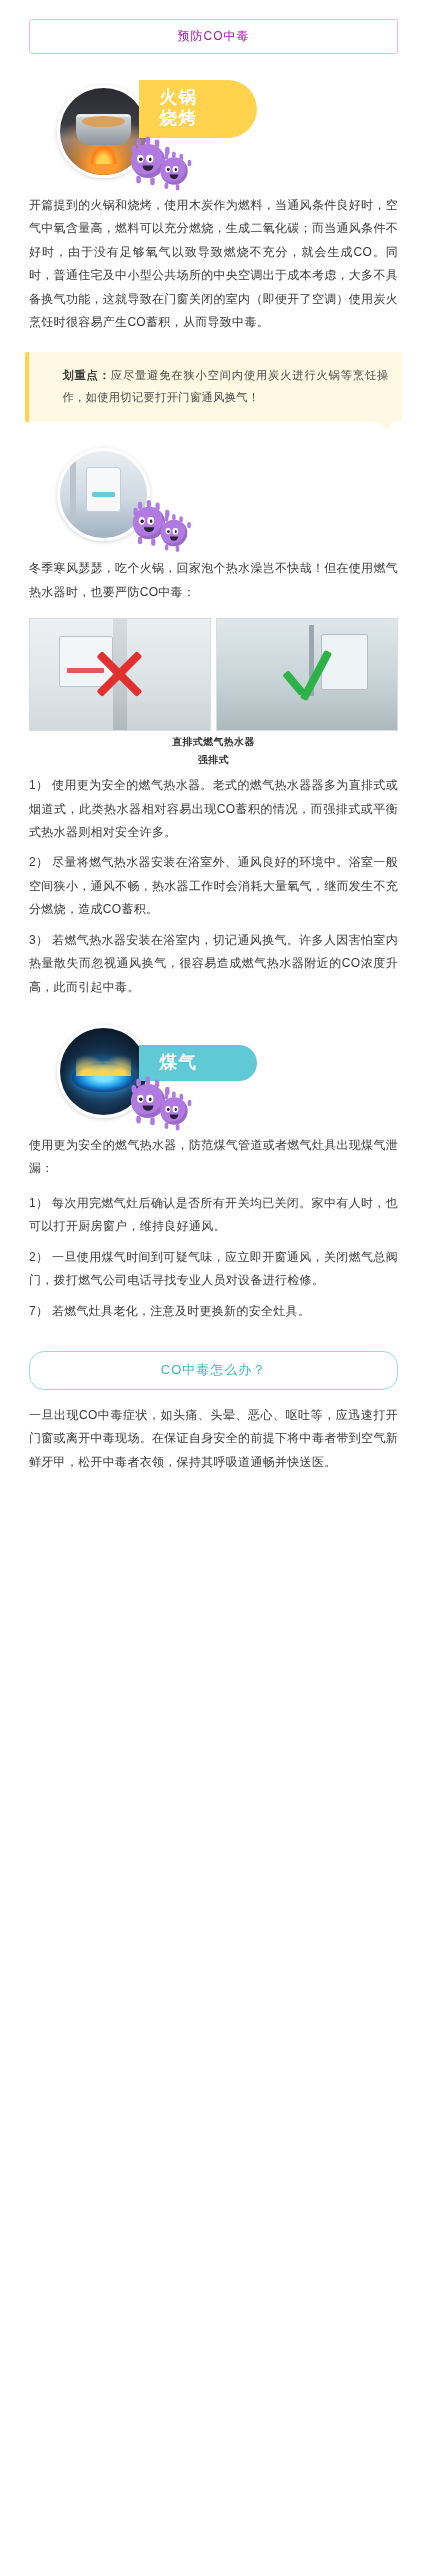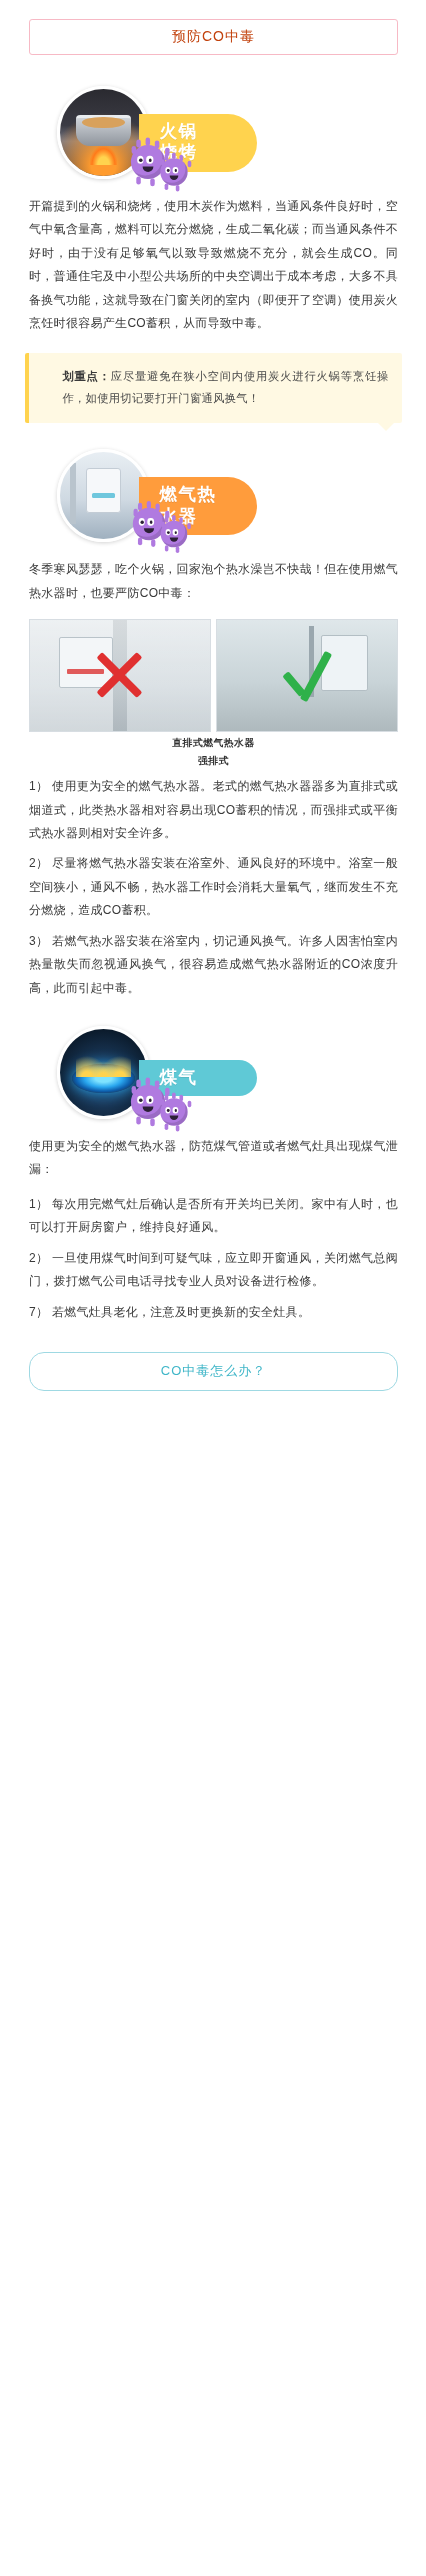--- a/index.html
+++ b/index.html
@@ -18,22 +18,22 @@
 
   
   .title-wrap {
     padding: 18.5px 29px 5.2px 29px;
   }
   .title-pill {
     border: 1px solid #f7b9c5;
     border-radius: 3.1px;
     text-align: center;
     padding: 8.2px 5.2px;
-    color: #c2410c;
-    font-size: 14px;
+    color: #a21caf;
+    font-size: 12px;
     letter-spacing: 1px;
   }
 
   
   .sec-header {
     position: relative;
     height: 103px;
     margin: 20.6px 0 9.3px 0;
   }
   .sec-badge {
@@ -43,33 +43,33 @@
     width: 93px;
     height: 93px;
     border-radius: 50%;
     border: 3.1px solid #ffffff;
     box-shadow: 0 1px 4.1px rgba(0,0,0,.18);
     overflow: hidden;
   }
   .sec-label {
     position: absolute;
     left: 139px;
-    top: 39px;
+    top: 25px;
     background: #ffd34e;
     color: #ffffff;
     font-size: 17.5px;
     font-weight: bold;
     line-height: 1.22;
     padding: 7.2px 17.5px 8.2px 20.6px;
     border-radius: 0 31px 31px 0;
     letter-spacing: 1.5px;
     text-shadow: 0 1px 0 rgba(0,0,0,.08);
     min-width: 118px;
   }
-  .sec-label.two-line { top: 33px; }
+  .sec-label.two-line { top: 0; }
   .sec-label.orange { background: #ff9c3c; }
   .sec-label.teal { background: #5fc9d6; }
 
   
   .virus {
     position: absolute;
     width: 38px; height: 38px;
     border-radius: 50%;
     background: #b07ae0;
     box-shadow: inset -3.1px -4.1px 0 rgba(0,0,0,.12);
@@ -384,24 +384,20 @@
       <b>划重点：</b><span>应尽量避免在狭小空间内使用炭火进行火锅等烹饪操作，如使用切记要打开门窗通风换气！</span>
     </div>
   </div>
 
   <div class="sec-header">
     <div class="sec-badge">
       <div class="art-heater">
         <div class="pipe"></div>
         <div class="unit"></div>
       </div>
-    </div>
-    <div class="sec-label two-line orange">
-      <div>燃气热</div>
-      <div>水器</div>
     </div>
     <div class="virus v3">
       <div class="eyes"><i></i><i></i></div>
       <div class="mouth"></div>
     </div>
     <div class="virus v4">
       <div class="eyes"><i></i><i></i></div>
       <div class="mouth"></div>
     </div>
   </div>
@@ -452,15 +448,16 @@
   </div>
 
   <p class="body-text">使用更为安全的燃气热水器，防范煤气管道或者燃气灶具出现煤气泄漏：</p>
   <p class="body-text tight">1） 每次用完燃气灶后确认是否所有开关均已关闭。家中有人时，也可以打开厨房窗户，维持良好通风。</p>
   <p class="body-text tight">2） 一旦使用煤气时间到可疑气味，应立即开窗通风，关闭燃气总阀门，拨打燃气公司电话寻找专业人员对设备进行检修。</p>
   <p class="body-text tight">7） 若燃气灶具老化，注意及时更换新的安全灶具。</p>
 
   <div class="q-wrap">
     <div class="q-pill">CO中毒怎么办？</div>
   </div>
+  <p class="body-text">一旦出现CO中毒症状，如头痛、头晕、恶心、呕吐等，应迅速打开门窗或离开中毒现场。在保证自身安全的前提下将中毒者带到空气新鲜牙甲，松开中毒者衣领，保持其呼吸道通畅并快送医。</p>
 
 </div>
 
 
 </body></html>

